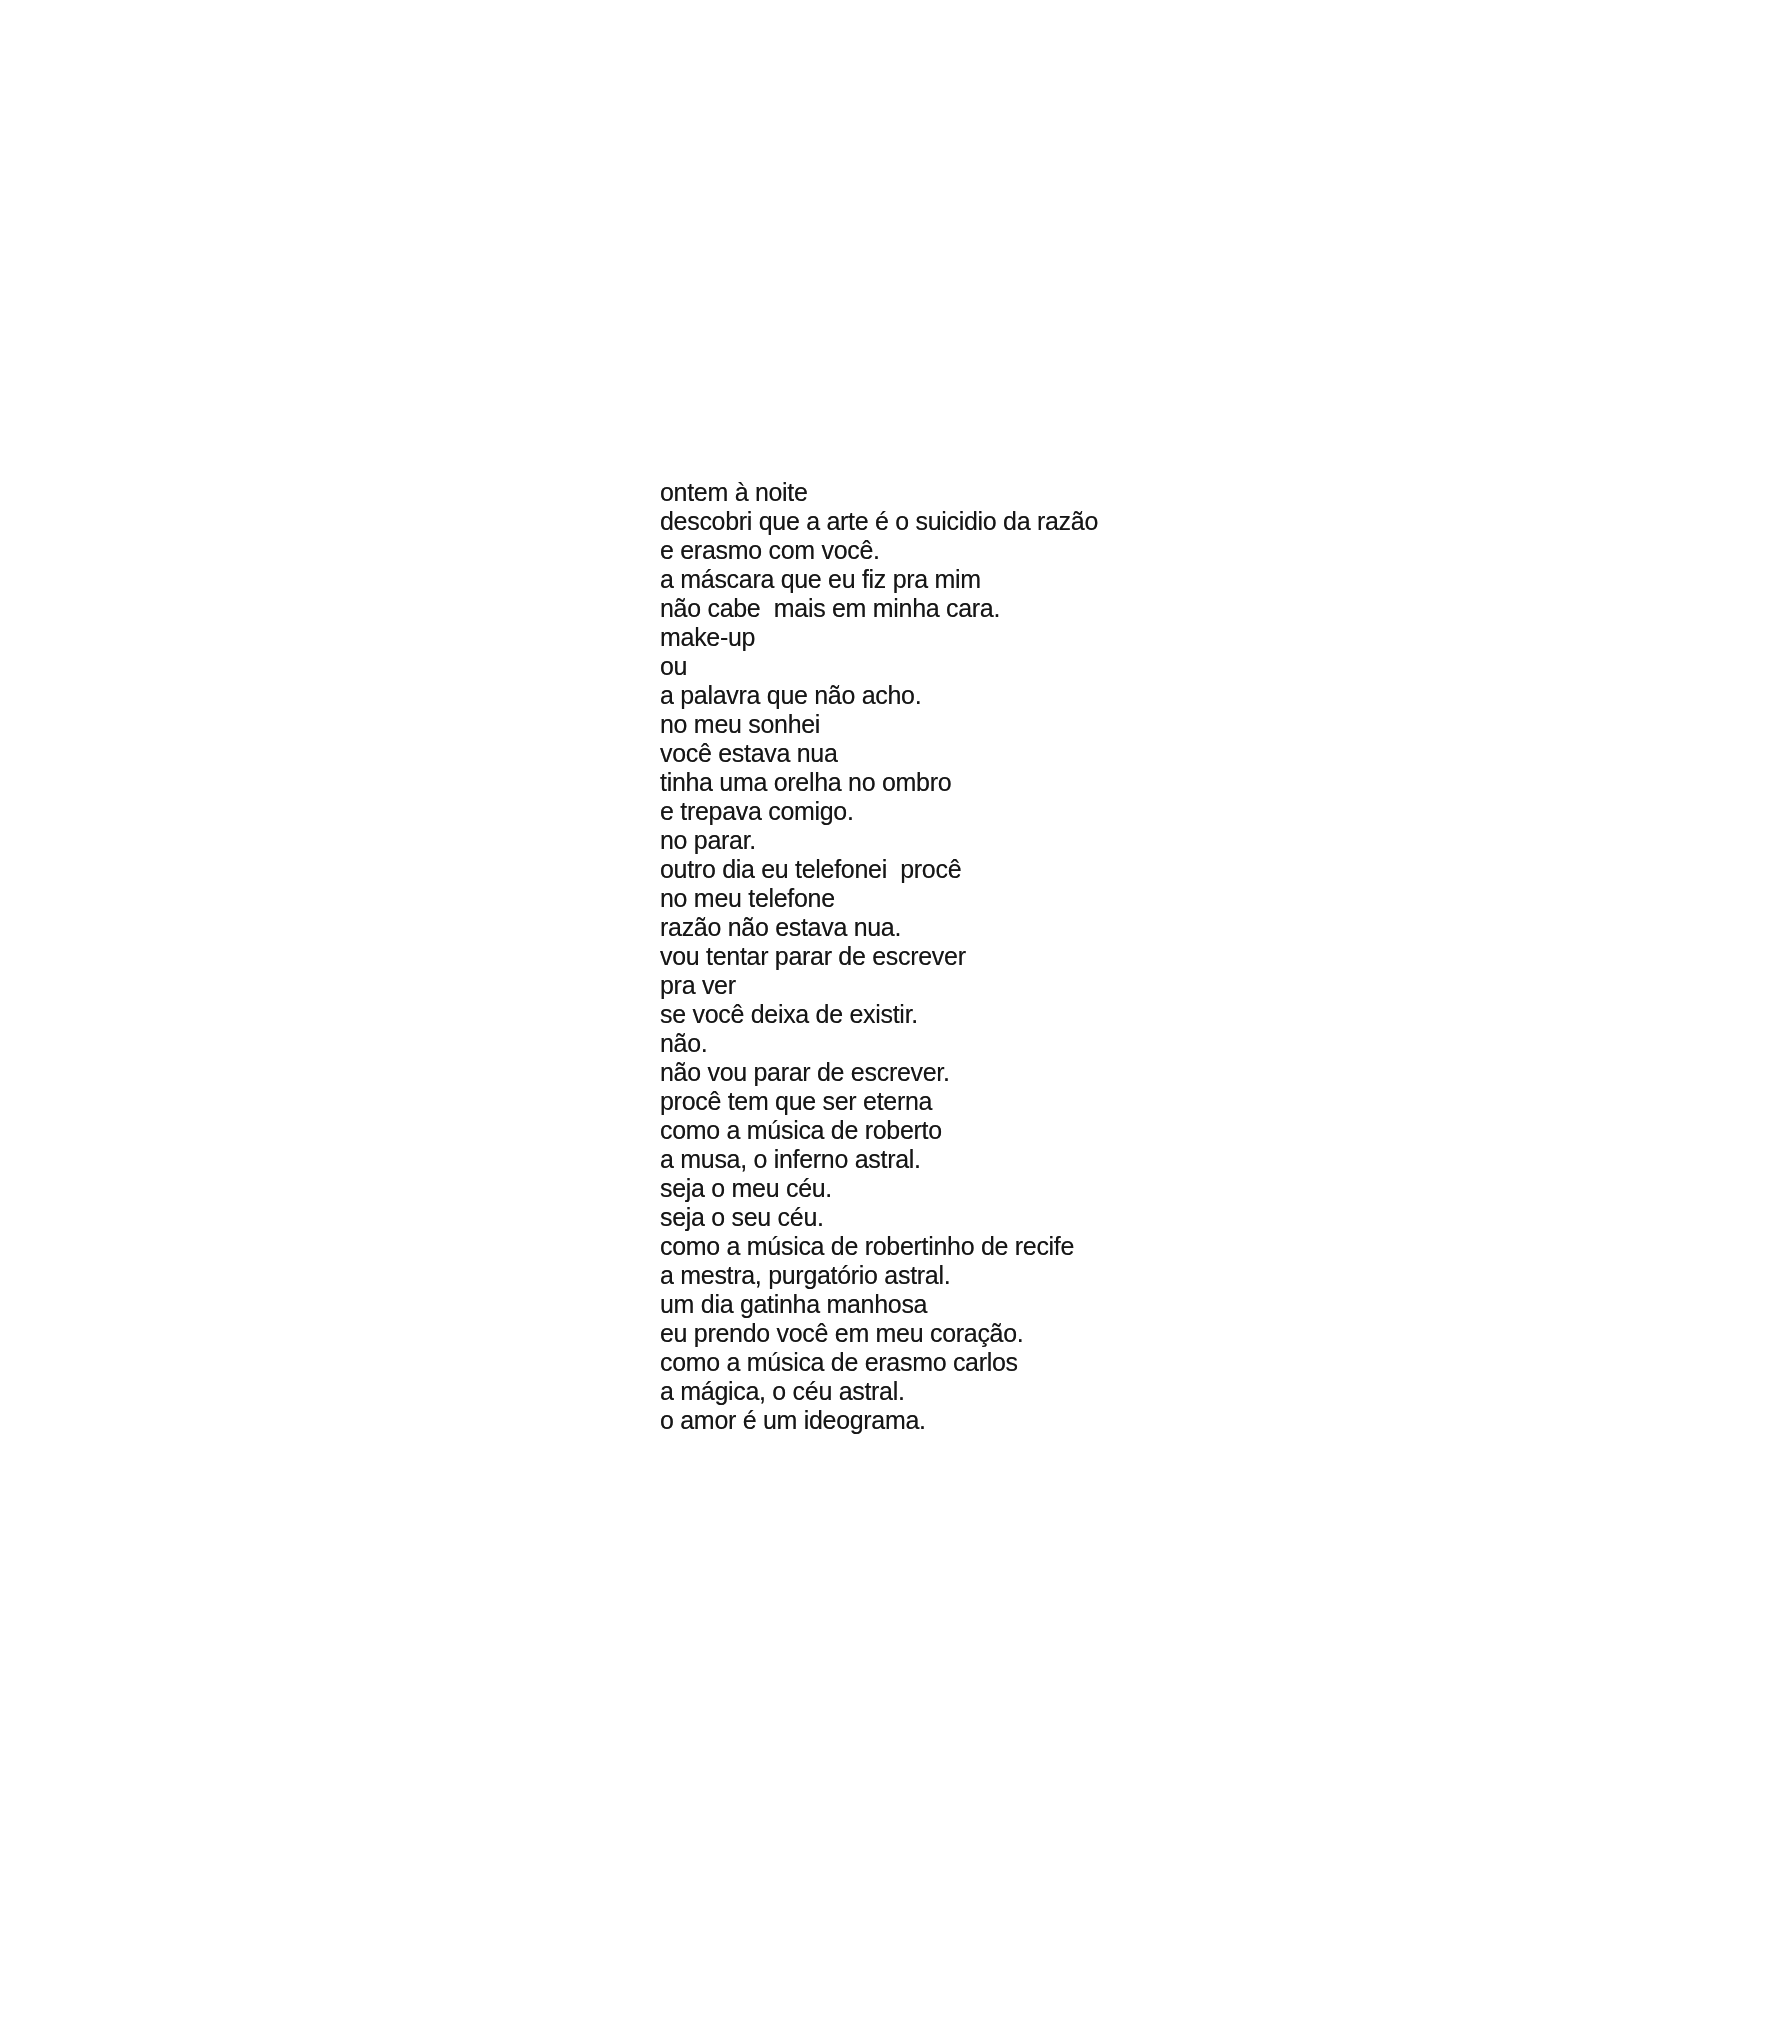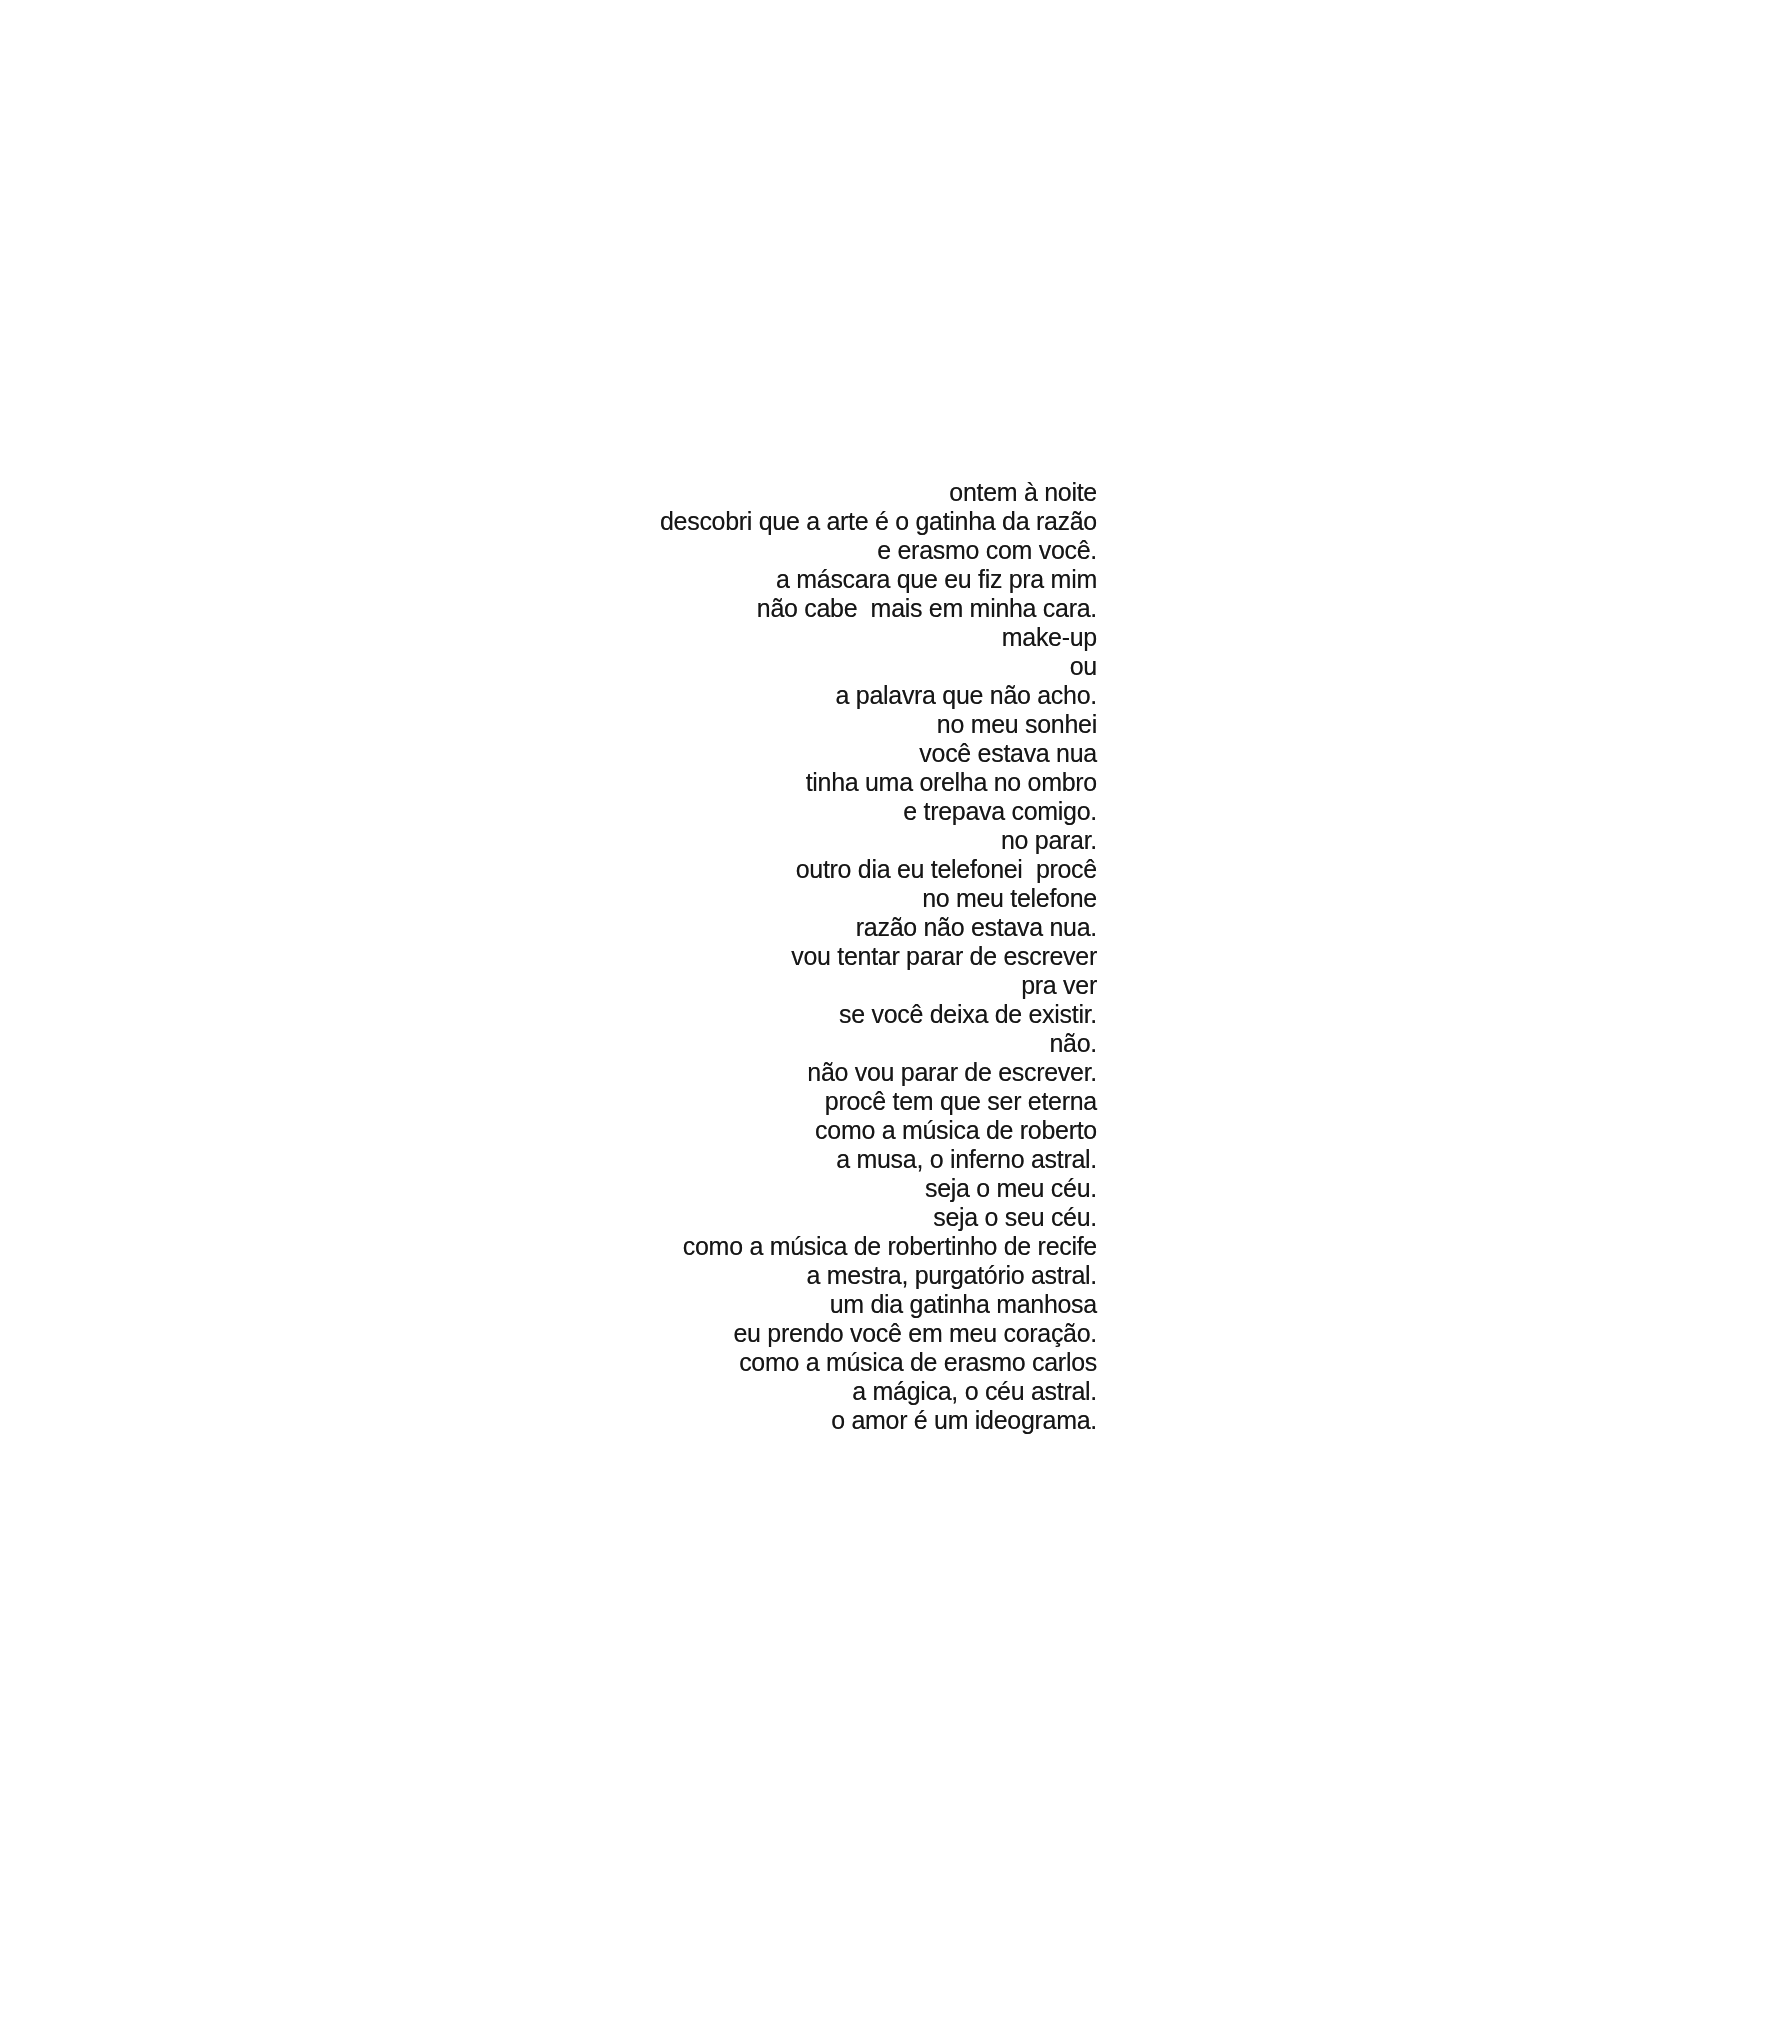--- a/index.html
+++ b/index.html
@@ -26,30 +26,29 @@
     font-size: 25px;
     line-height: 29px;
     letter-spacing: -0.3px;
     font-weight: 400;
     color: #161616;
   }
   .poem-line {
     white-space: pre;
     
     text-shadow: 0 0 0.4px rgba(20, 20, 20, 0.55);
-    text-align: right;
   }
 </style>
 </head>
 <body>
 
 <div class="page">
   <div class="poem-block" style="color: rgb(22, 22, 22);">
       <div class="poem-line">ontem à noite</div>
-      <div class="poem-line">descobri que a arte é o gatinha da razão</div>
+      <div class="poem-line">descobri que a arte é o suicidio da razão</div>
       <div class="poem-line">e erasmo com você.</div>
       <div class="poem-line">a máscara que eu fiz pra mim</div>
       <div class="poem-line">não cabe  mais em minha cara.</div>
       <div class="poem-line">make-up</div>
       <div class="poem-line">ou</div>
       <div class="poem-line">a palavra que não acho.</div>
       <div class="poem-line">no meu sonhei</div>
       <div class="poem-line">você estava nua</div>
       <div class="poem-line">tinha uma orelha no ombro</div>
       <div class="poem-line">e trepava comigo.</div>

